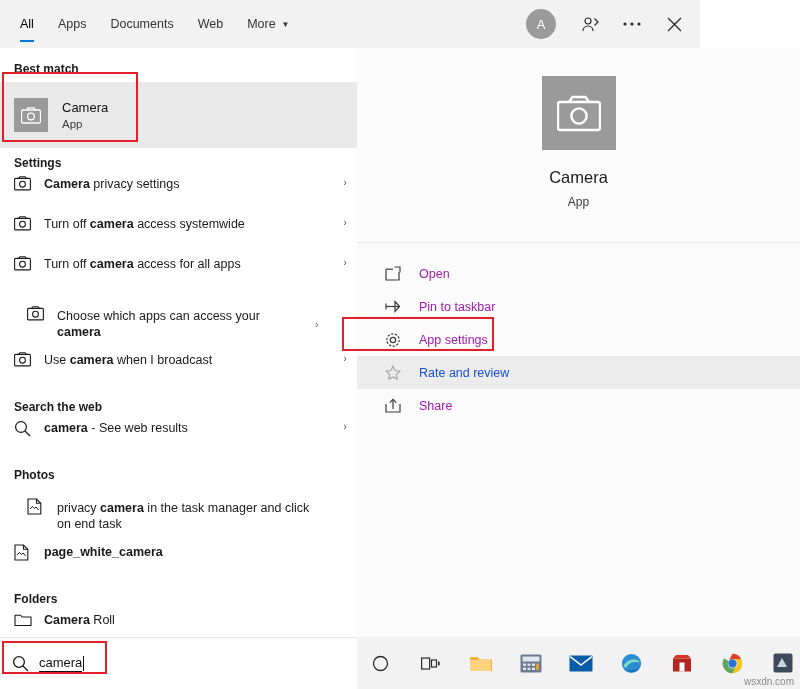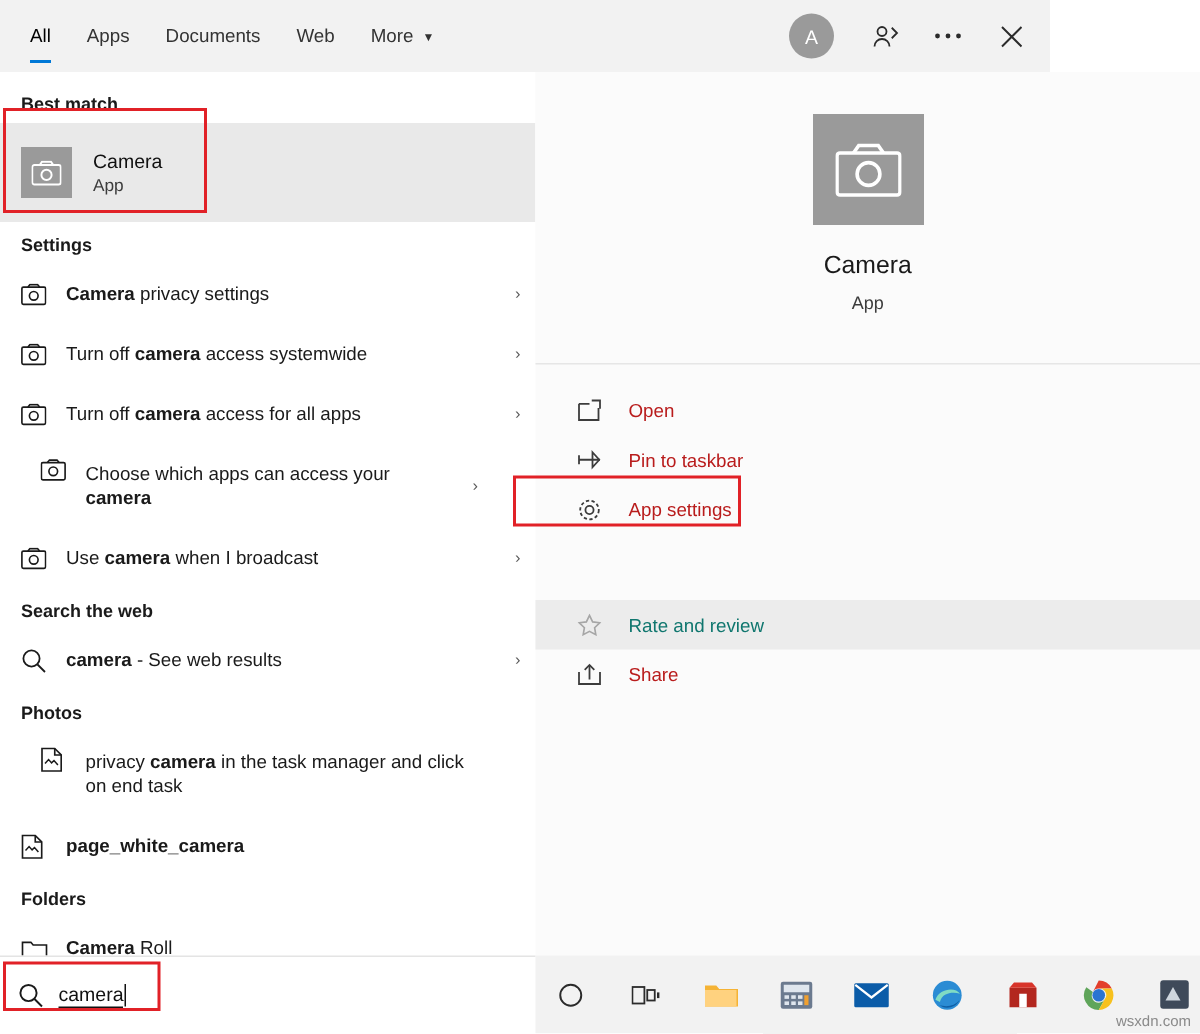--- a/index.html
+++ b/index.html
@@ -58,21 +58,21 @@
     position: absolute; top: 48px; left: 0;
     width: 357px; height: 589px;
     background: #ffffff;
     padding-top: 6px;
   }
   .section-head {
     font-size: 12px; color: #1a1a1a; font-weight: 600;
     padding: 8px 14px 6px 14px;
   }
   .row {
-    display: flex; align-items: center;
+    display: flex; align-items: flex-start;
     height: 40px; padding: 0 10px 0 14px;
     font-size: 12.5px; color: #1a1a1a;
     position: relative;
   }
   .row .glyph {
     width: 30px; min-width: 30px;
     display: flex; align-items: center; justify-content: flex-start;
     color: #1a1a1a;
   }
   .row .txt { flex: 1; line-height: 1.3; }
@@ -116,23 +116,23 @@
     display: flex; align-items: center; justify-content: center;
     color: #fff;
   }
   .pv-title { font-size: 16.5px; color: #1a1a1a; margin-top: 18px; }
   .pv-sub { font-size: 12px; color: #3c3c3c; margin-top: 8px; }
 
   .actions { padding-top: 14px; }
   .action {
     display: flex; align-items: center;
     height: 33px; padding-left: 28px;
-    font-size: 12.5px; color: #b91c1c;
-  }
-  .action.hovered { background: #ececec; color: #0f766e; margin-top: 44px; }
+    font-size: 12.5px; color: #a21caf;
+  }
+  .action.hovered { background: #ececec; color: #1d4ed8; }
   .action .aglyph {
     width: 34px; min-width: 34px; display: flex; align-items: center;
     color: #3c3c3c;
   }
   .action.hovered .aglyph { color: #a6a6a6; }
 
   
   .searchbar {
     position: absolute; left: 0; top: 637px;
     width: 357px; height: 52px;

